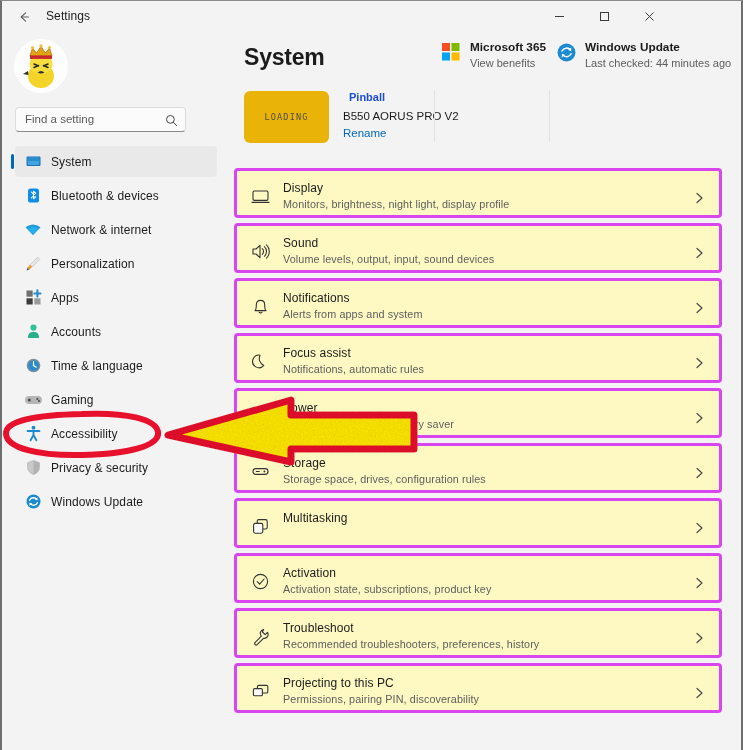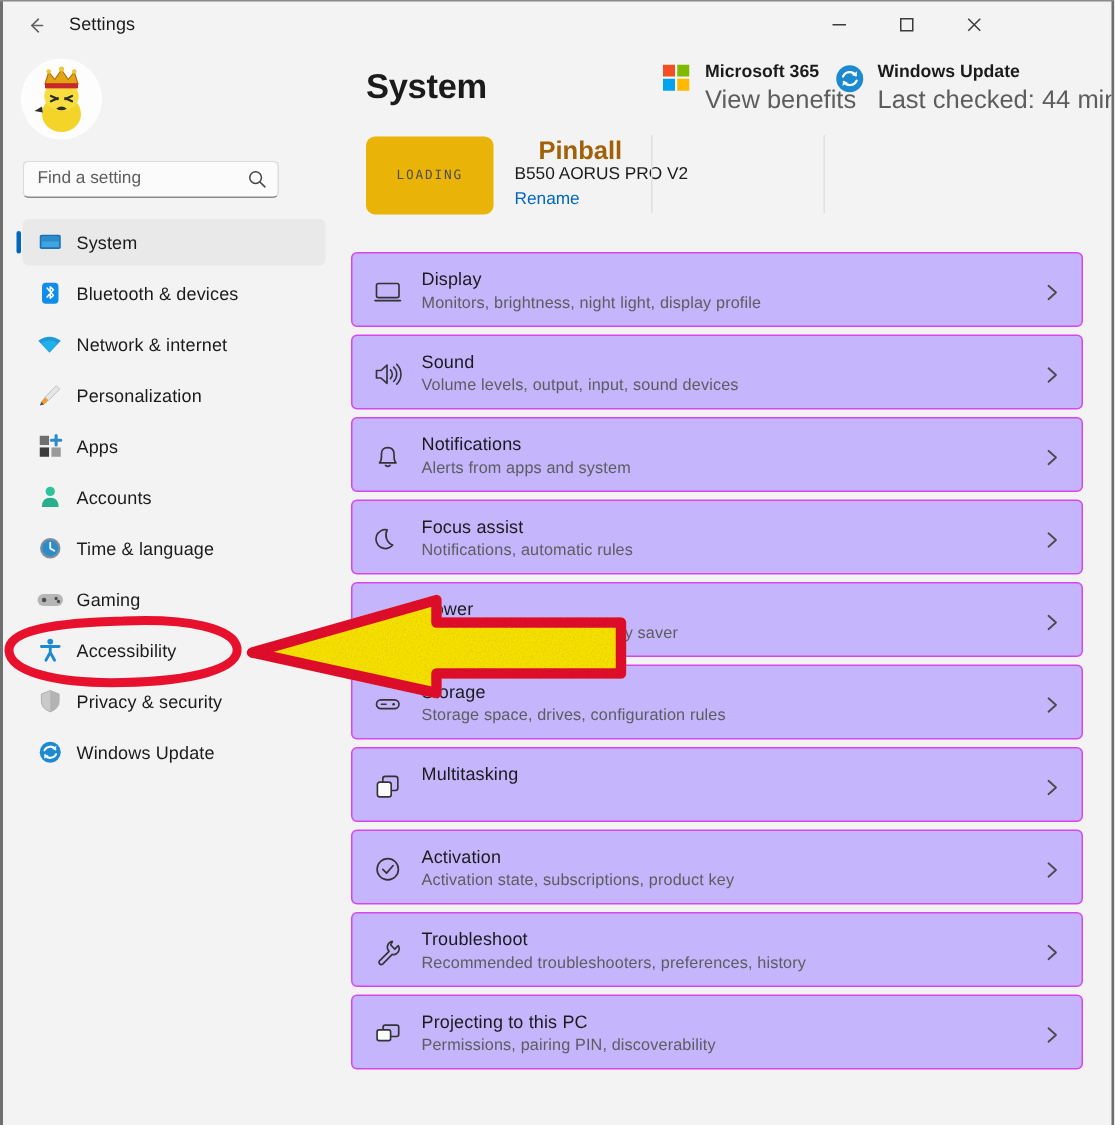--- a/index.html
+++ b/index.html
@@ -128,60 +128,60 @@
     position: absolute; left: 0; top: 0;
     width: 85px; height: 52px;
     background: #eab308; border-radius: 6px;
     display: flex; align-items: center; justify-content: center;
   }
   .thumb-text {
     font-family: "DejaVu Sans Mono", monospace;
     font-size: 8.5px; color: #4e4e4e; letter-spacing: 1.2px;
   }
   .devicename {
-    position: absolute; left: 115px; top: 0;
-    font-size: 17px; font-weight: bold; color: #a16207;
+    position: absolute; left: 105px; top: 0;
+    font-size: 11px; font-weight: bold; color: #1d4ed8;
   }
   .devicemodel {
     position: absolute; left: 99px; top: 19px;
     font-size: 11.5px; color: #1b1b1b;
   }
   .rename-link {
     position: absolute; left: 99px; top: 36px;
     font-size: 11.5px; color: #0067c0;
   }
   .infoblock { position: absolute; top: 8px; }
   .infoblock .ico { position: absolute; left: 0; top: 3px; }
   .infoblock .ttl {
     position: absolute; left: 28px; top: 0;
     font-size: 11.8px; font-weight: bold; color: #1b1b1b; white-space: nowrap;
   }
   .infoblock .sub {
     position: absolute; left: 28px; top: 17px;
-    font-size: 17px; color: #5d5d5d; white-space: nowrap;
+    font-size: 11px; color: #5d5d5d; white-space: nowrap;
   }
   #ms365 { left: 212px; }
   #winupd { left: 327px; }
   .vdivider {
     position: absolute; left: 204px; top: 58px;
     width: 1px; height: 52px; background: #e0e0e0;
   }
   .vdivider2 {
     position: absolute; left: 319px; top: 58px;
     width: 1px; height: 52px; background: #e0e0e0;
   }
 
   
   .cards { position: absolute; left: 4px; top: 136px; width: 495px; }
   .card {
     position: relative;
     height: 50px; width: 488px;
     margin: 0 0 5px 0;
-    background: #c4b5fd;
-    border: 1px solid #d946ef;
+    background: #fef9c3;
+    border: 3px solid #d946ef;
     border-radius: 4px;
     box-sizing: border-box;
   }
   .card-icon {
     position: absolute; left: 13px; top: 15px;
     width: 20px; height: 20px;
     display: flex; align-items: center; justify-content: center;
   }
   .card-icon svg { display: block; }
   .card-title {

